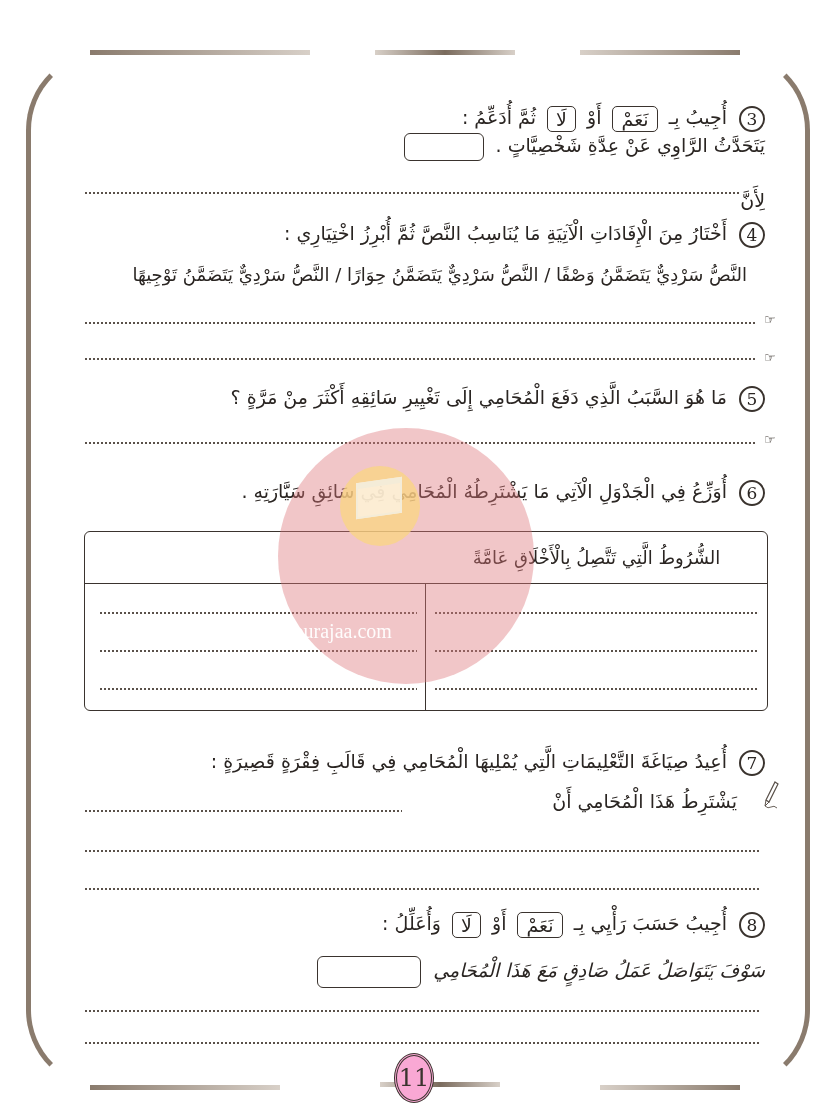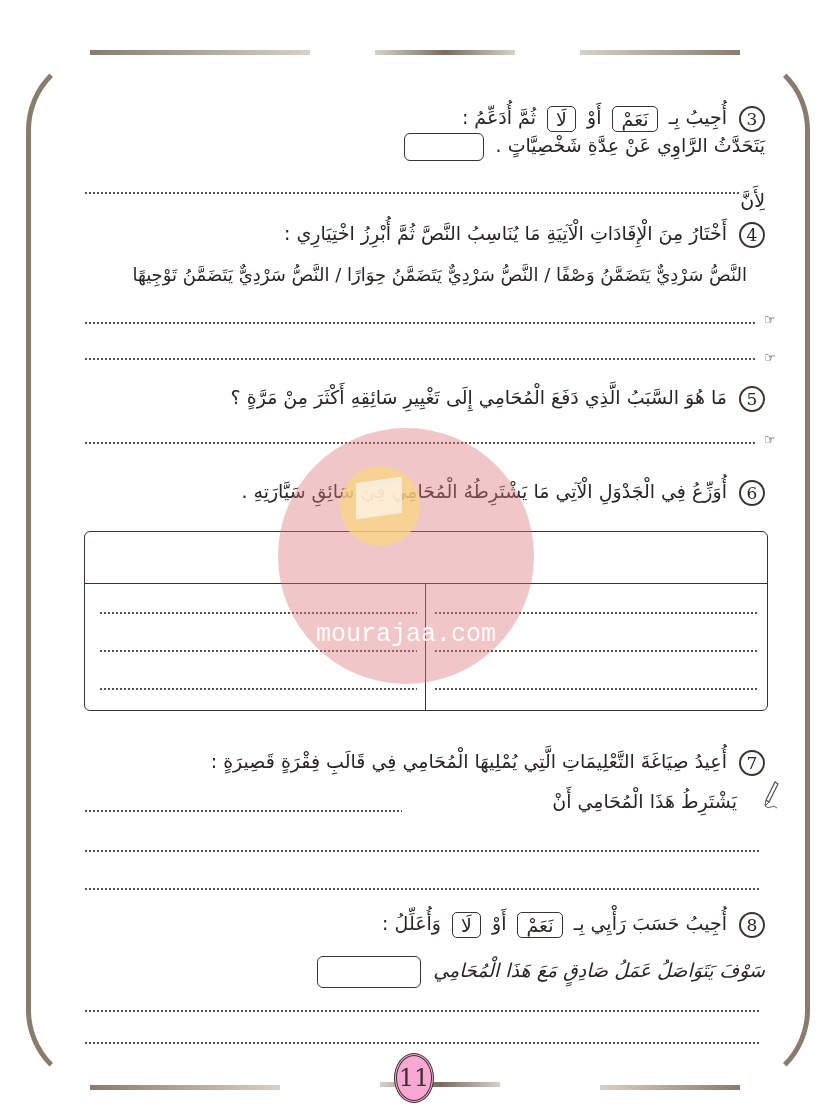--- a/index.html
+++ b/index.html
@@ -62,21 +62,21 @@
     .wm-sun {
       position: absolute; left: 62px; top: 38px; width: 80px; height: 80px; border-radius: 50%;
       background: rgba(250, 214, 130, 0.75);
     }
     .wm-book {
       position: absolute; left: 16px; top: 14px; width: 46px; height: 36px;
       border: 2px solid #f4ecd8; border-top-width: 6px; background: rgba(255,255,255,0.6);
       transform: skewY(-8deg);
     }
     .wm-text-ar { position: absolute; left: 0; width: 256px; top: 172px; text-align: center; color: rgba(255,255,255,0.85); font-size: 22px; direction: rtl; }
-    .wm-text-en { position: absolute; left: 0; width: 256px; top: 192px; text-align: center; color: rgba(255,255,255,0.95); font-size: 25px; font-family: Liberation Mono, monospace; }
+    .wm-text-en { position: absolute; left: 0; width: 256px; top: 192px; color: rgba(255,255,255,0.95); font-size: 20px; font-family: Liberation Serif, serif; }
 
     .pencil { position: absolute; left: 763px; top: 780px; width: 16px; height: 30px; }
     .page-num {
       position: absolute; left: 394px; top: 1053px; width: 40px; height: 50px; border-radius: 50%;
       border: 3px double #3a332e; background: #f9a8d4; text-align: center; line-height: 44px;
       font-family: "DejaVu Serif", serif; font-size: 24px; color: #3a332e;
     }
   </style>
 </head>
 <body>
@@ -125,20 +125,21 @@
 <span class="bullet rtl" style="left:764px; top:432px;">☞</span>
 <div class="dots" style="left:84px; width:672px; top:442px;"></div>
 
 <div class="line rtl" style="top:476px;">
   <span class="qnum">6</span>
   <span>أُوَزِّعُ فِي الْجَدْوَلِ الْآتِي مَا يَشْتَرِطُهُ الْمُحَامِي فِي سَائِقِ سَيَّارَتِهِ .</span>
 </div>
 
 <div class="table">
   <div class="head">
+    <div class="col th rtl">الشُّرُوطُ الَّتِي تَتَّصِلُ بِالْأَخْلَاقِ عَامَّةً</div>
   </div>
   <div class="body">
     <div class="col">
       <div class="dots" style="right:8px; left:8px; top:28px;"></div>
       <div class="dots" style="right:8px; left:8px; top:66px;"></div>
       <div class="dots" style="right:8px; left:8px; top:104px;"></div>
     </div>
     <div class="col">
       <div class="dots" style="right:8px; left:14px; top:28px;"></div>
       <div class="dots" style="right:8px; left:14px; top:66px;"></div>

